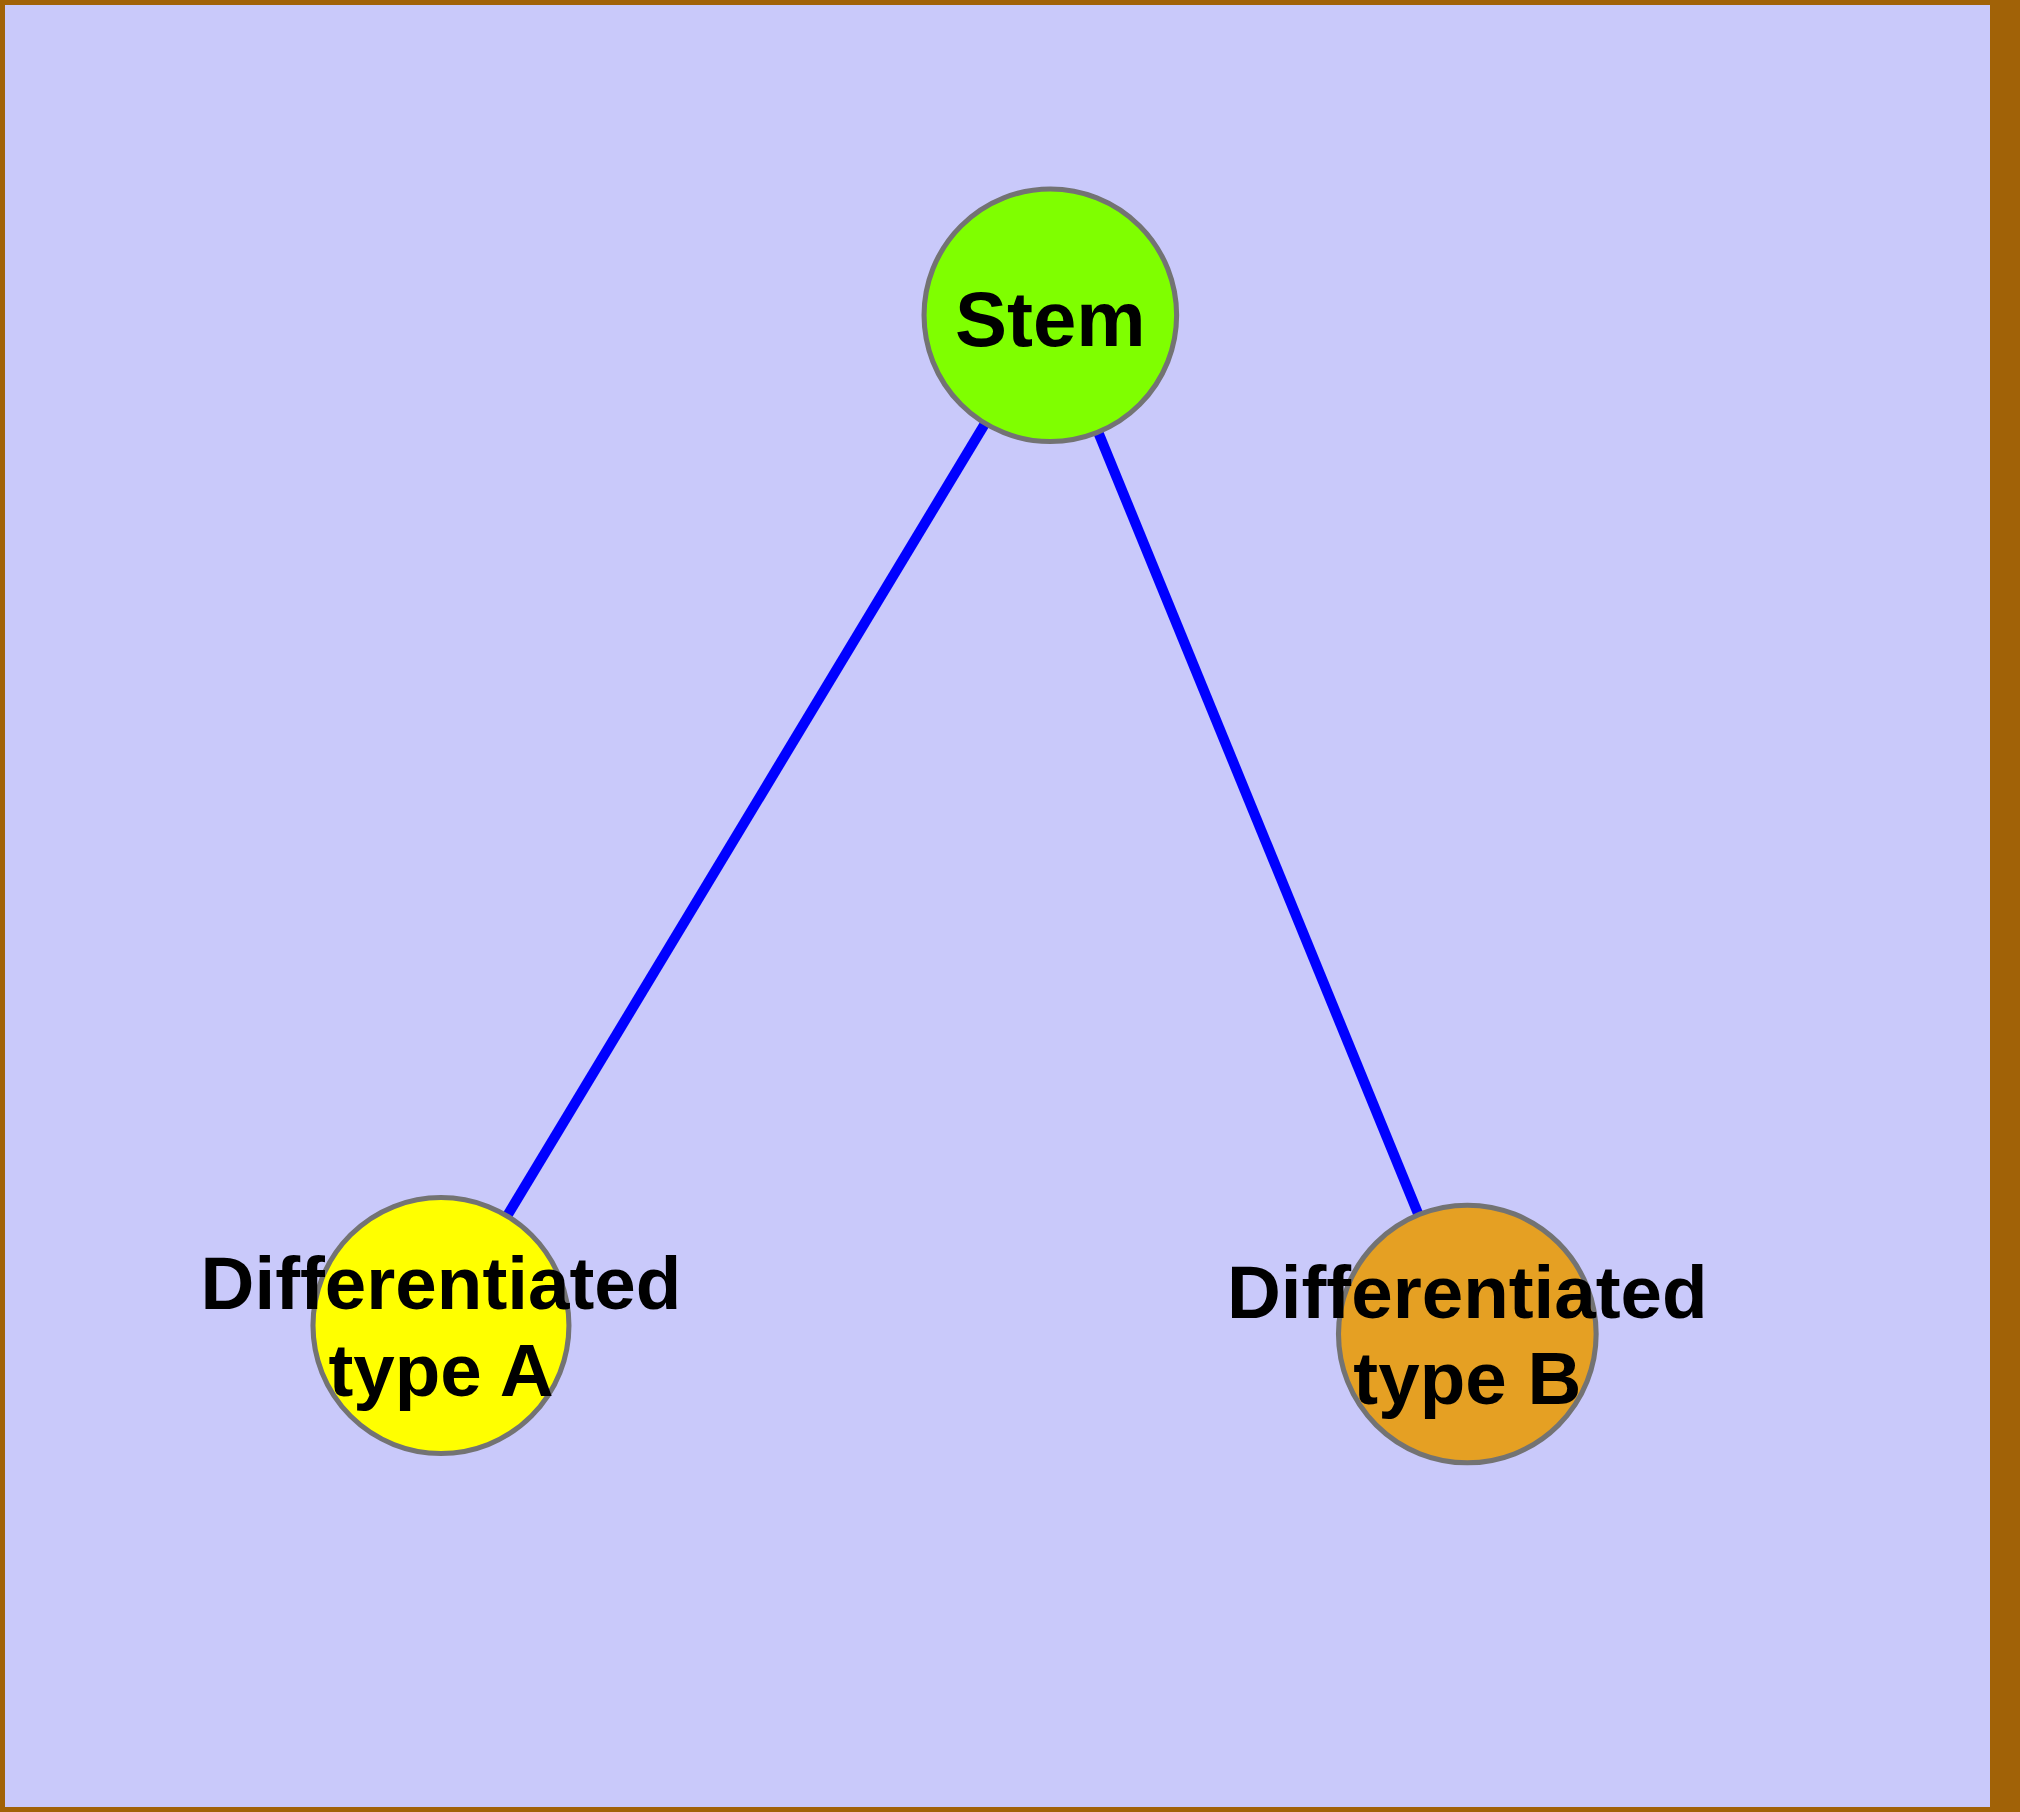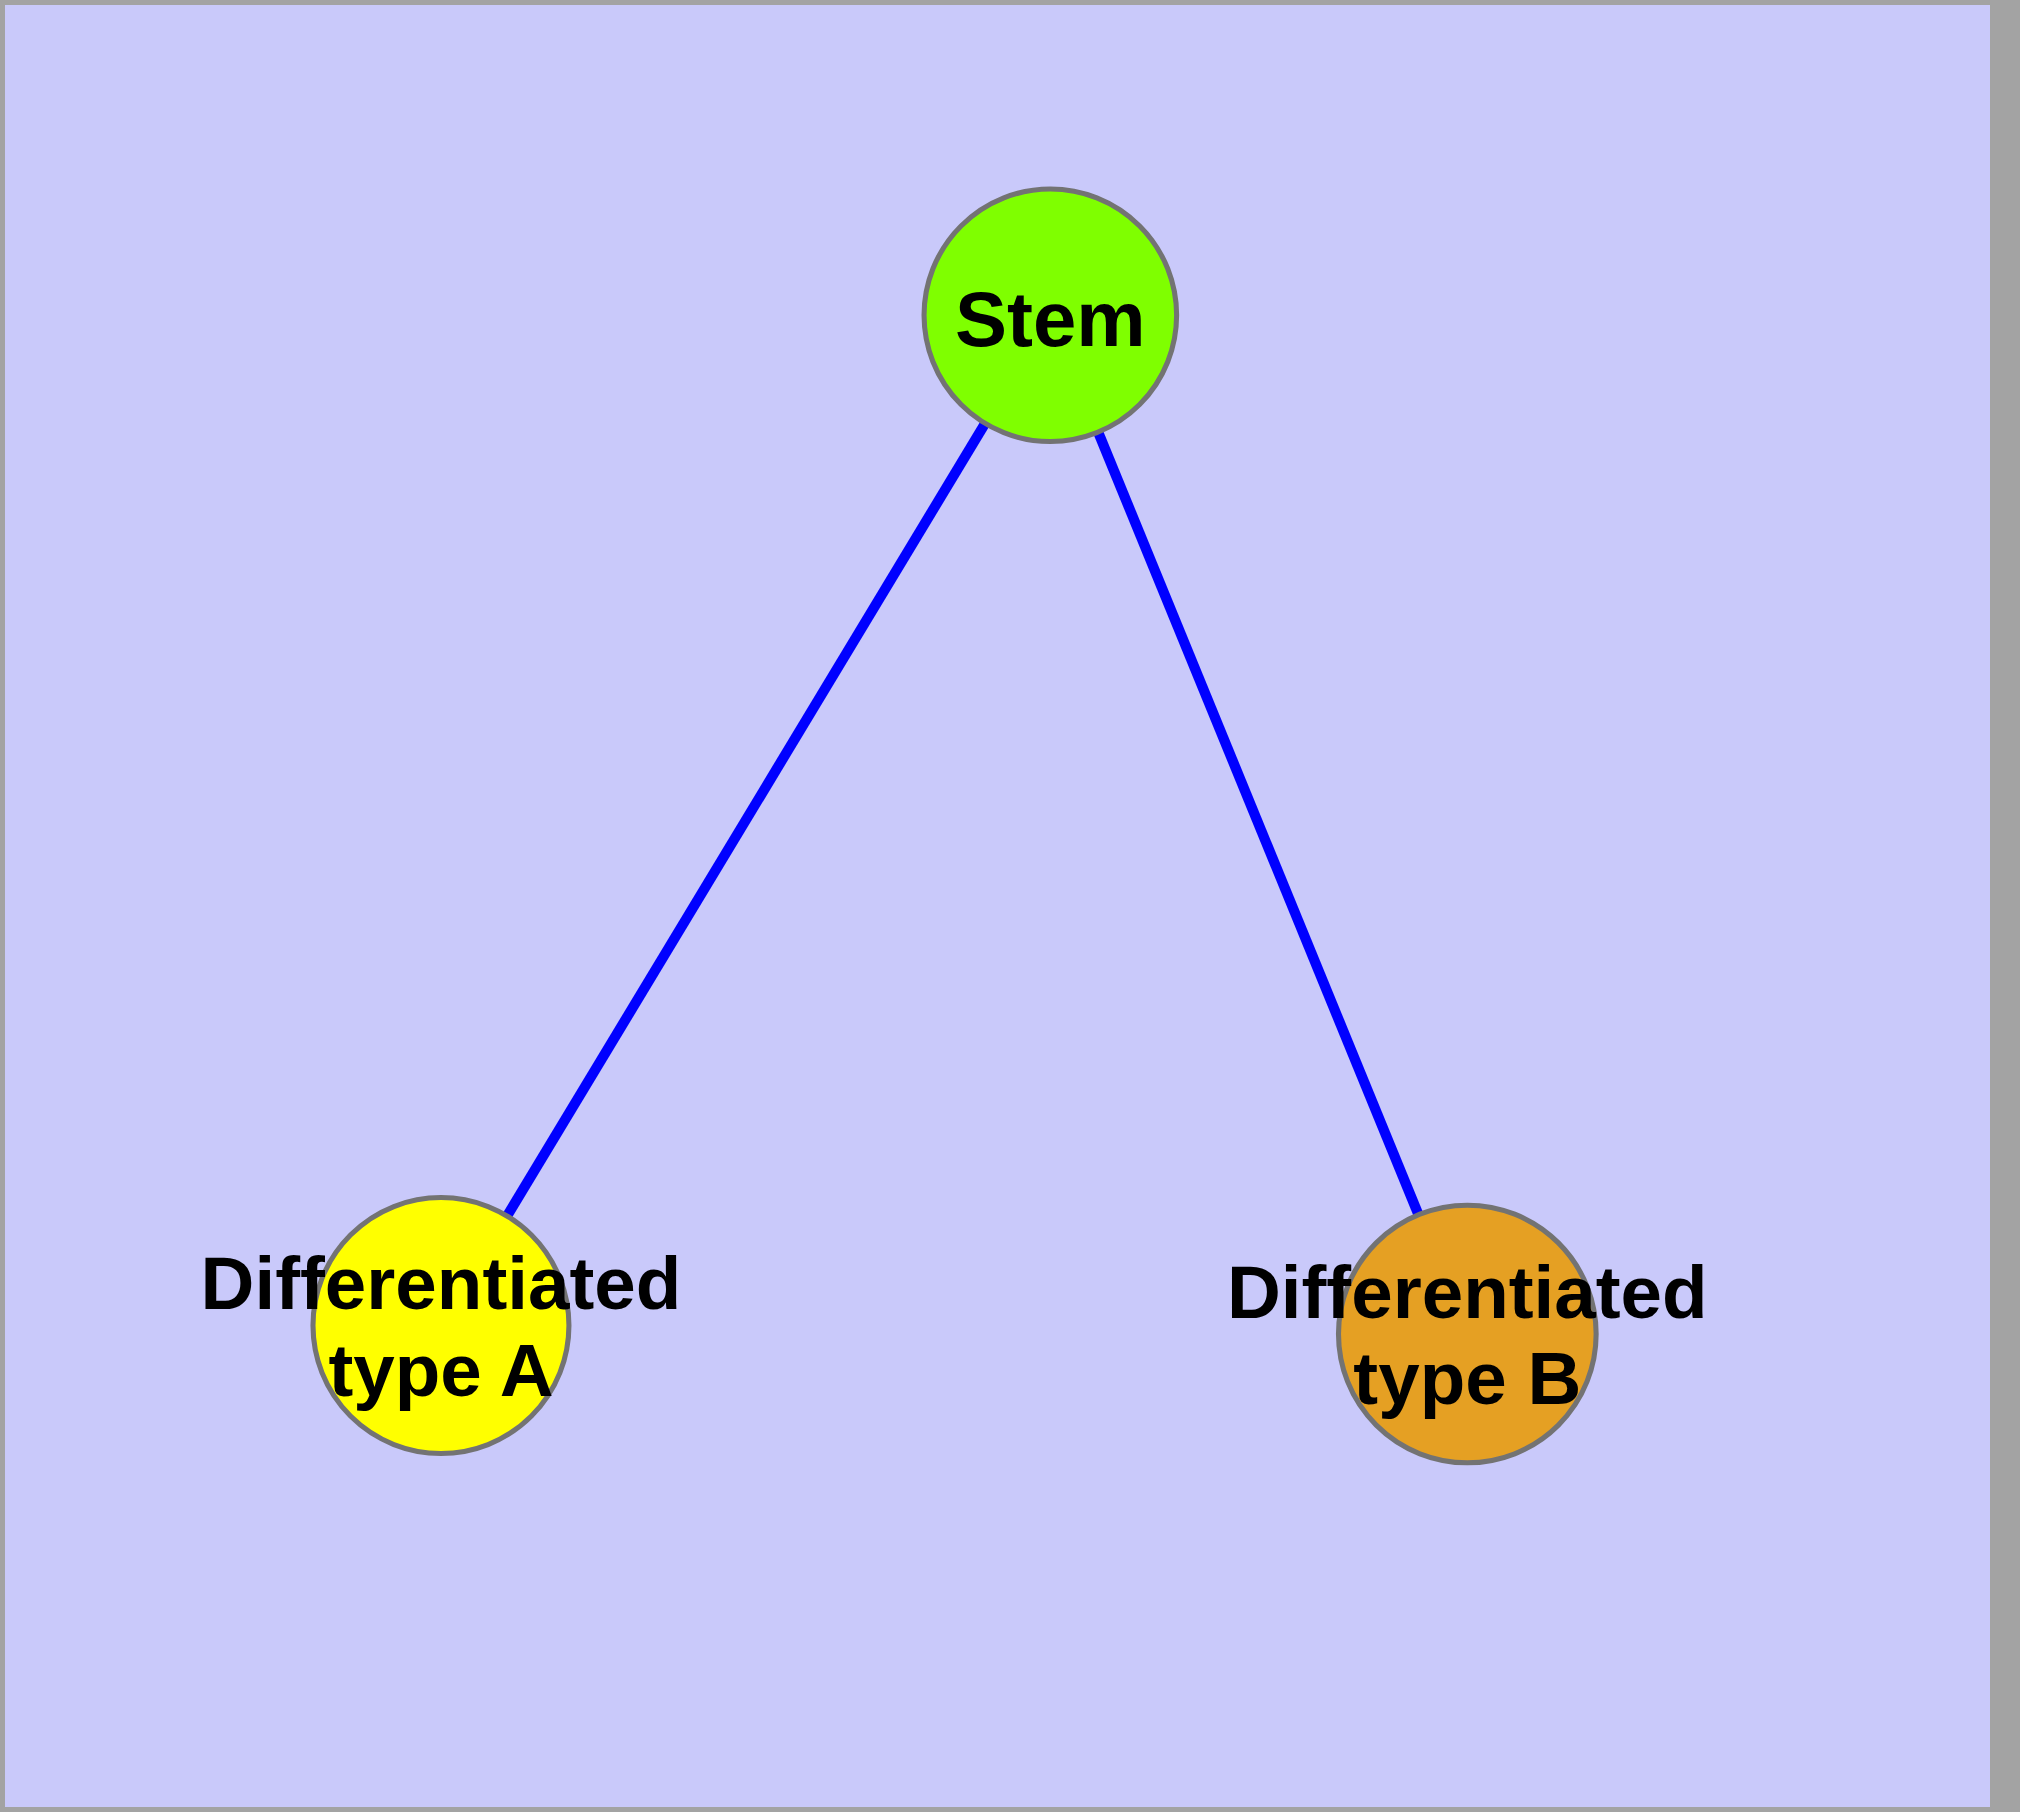--- a/index.html
+++ b/index.html
@@ -5,21 +5,21 @@
 <style>
   html, body {
     margin: 0;
     padding: 0;
     background: #ffffff;
   }
   #stage {
     position: relative;
     width: 2021px;
     height: 1812px;
-    background: #a3a3a3;
+    background: #a16207;
     overflow: hidden;
   }
   #panel {
     position: absolute;
     left: 5.1px;
     top: 5.1px;
     width: 1985px;
     height: 1802px;
     background: #c9c9fa;
   }

